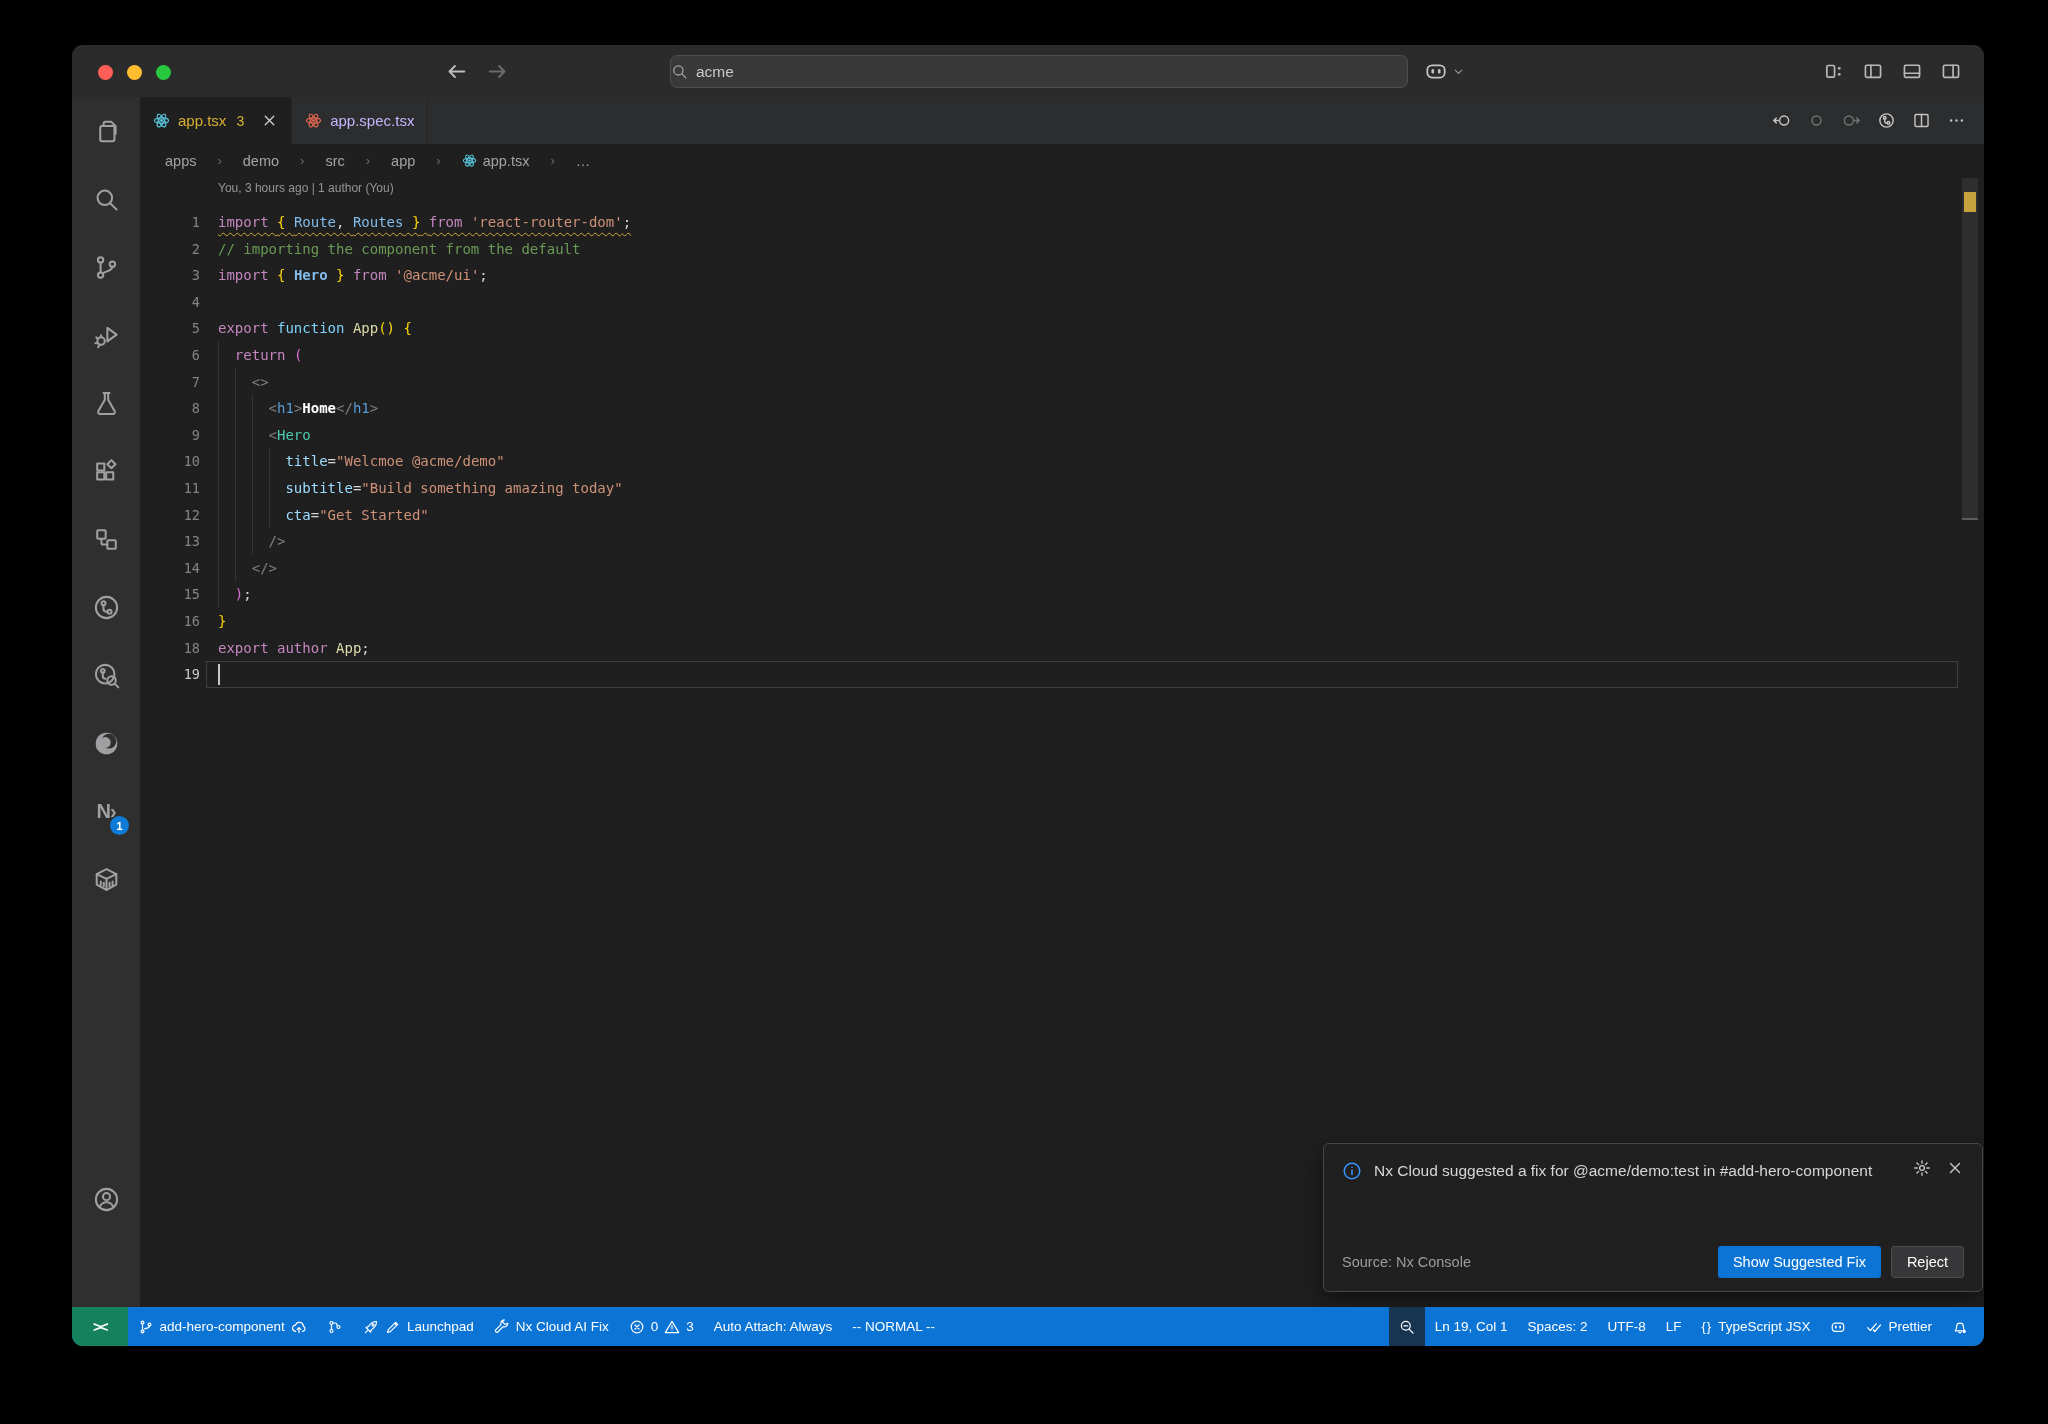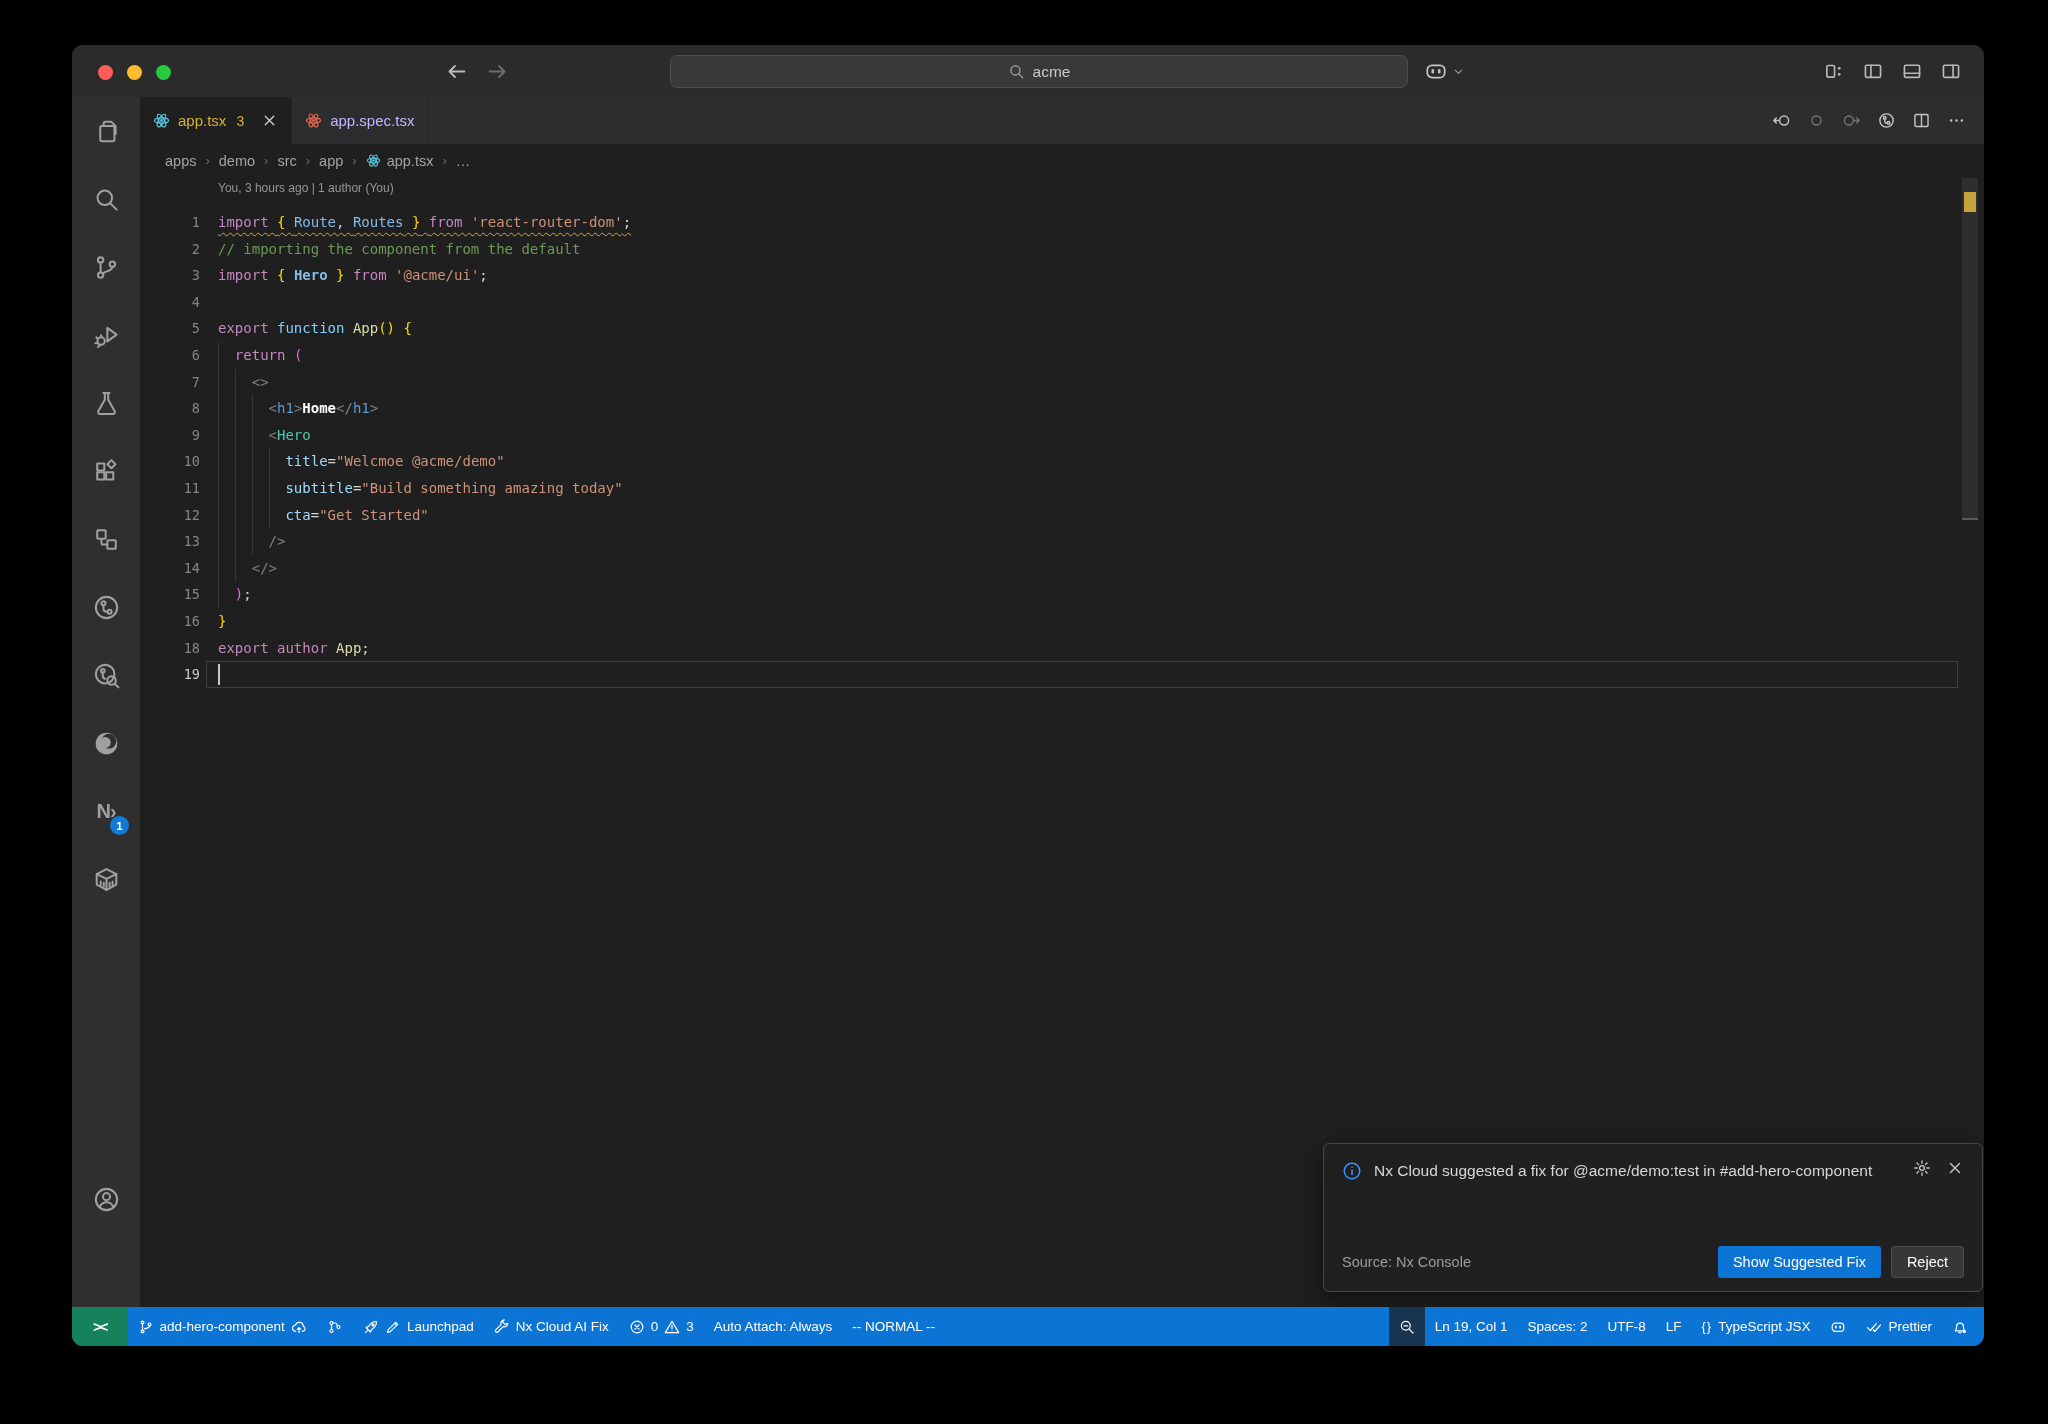--- a/index.html
+++ b/index.html
@@ -6,21 +6,21 @@
   body{width:2048px;height:1424px;position:relative;overflow:hidden;font-family:"Liberation Sans",sans-serif;-webkit-font-smoothing:antialiased;}
   .window{position:absolute;left:72px;top:45px;width:1912px;height:1301px;background:#1f1f1f;border-radius:11px;overflow:hidden;box-shadow:0 25px 70px rgba(0,0,0,.7);}
   svg{width:100%;height:100%;display:block;}
   .ih{display:inline-flex;flex:none;}
   
   .titlebar{position:absolute;left:0;top:0;right:0;height:52px;background:#2b2b2c;}
   .lights{position:absolute;left:26px;top:20px;display:flex;gap:14px;}
   .light{width:15px;height:15px;border-radius:50%;}
   .nav{position:absolute;left:372px;top:14px;display:flex;gap:16px;color:#bcbcbc;}
   .nav .ih{width:25px;height:25px;}
-  .searchbox{position:absolute;left:598px;top:10px;width:738px;height:33px;background:#39393a;border:1px solid #4e4e50;border-radius:7px;display:flex;align-items:center;justify-content:center;gap:8px;color:#c9c9c9;font-size:15.5px;box-sizing:border-box;}
+  .searchbox{position:absolute;left:598px;top:10px;width:738px;height:33px;background:#39393a;border:1px solid #4e4e50;border-radius:7px;display:flex;align-items:center;gap:8px;color:#c9c9c9;font-size:15.5px;box-sizing:border-box;}
   .searchbox .ih{width:17px;height:17px;color:#a6a6a6;}
   .copilot-menu{position:absolute;left:1352px;top:14px;display:flex;align-items:center;gap:3px;color:#c2c2c2;}
   .copilot-menu .ih.main{width:24px;height:24px;}
   .copilot-menu .ih.chev{width:15px;height:15px;color:#9a9a9a;}
   .layout-group{position:absolute;right:22px;top:15px;display:flex;gap:17px;color:#b9b9b9;}
   .layout-group .ih{width:22px;height:22px;}
   
   .activitybar{position:absolute;left:0;top:52px;bottom:39px;width:68px;background:#2f2f30;display:flex;flex-direction:column;}
   .ab-group{display:flex;flex-direction:column;align-items:center;}
   .ab-bottom{margin-top:auto;padding-bottom:6px;}
@@ -32,21 +32,21 @@
   .tabstrip{position:absolute;left:68px;right:0;top:52px;height:47px;background:#2b2d2e;display:flex;align-items:stretch;}
   .tab{display:flex;align-items:center;padding:0 13px;gap:8px;font-size:15px;border-right:1px solid #242425;cursor:pointer;}
   .tab.active{background:#1f1f1f;}
   .tab .ih{width:17px;height:17px;}
   .tab-close{width:16px;height:16px;margin-left:9px;color:#d4d4d4;}
   .tab-badge{font-size:14px;margin-left:2px;}
   .editor-actions{margin-left:auto;display:flex;align-items:center;gap:16px;padding-right:18px;color:#c4c4c4;}
   .editor-actions .ih{width:19px;height:19px;}
   .dim{opacity:.45;}
   
-  .breadcrumbs{position:absolute;left:68px;right:0;top:99px;height:33px;background:#1f1f1f;display:flex;align-items:center;padding-left:25px;gap:9px;color:#a3a3a3;font-size:14.5px;}
+  .breadcrumbs{position:absolute;left:68px;right:0;top:99px;height:33px;background:#1f1f1f;display:flex;align-items:center;padding-left:25px;gap:21px;color:#a3a3a3;font-size:14.5px;}
   .bc-sep{color:#6b6b6b;font-size:13px;}
   .bc-file{display:flex;align-items:center;gap:6px;}
   .bc-react{width:15px;height:15px;}
   
   .editor{position:absolute;left:68px;right:0;top:132px;bottom:39px;background:#1f1f1f;overflow:hidden;}
   .codelens{margin:4px 0 8px 78px;height:20px;font-size:12px;color:#969696;}
   .code-line{position:relative;height:26.6px;font-family:"DejaVu Sans Mono",monospace;font-size:14px;line-height:26.6px;}
   .ln{position:absolute;left:0;width:60px;text-align:right;color:#848484;font-size:13.5px;}
   .current .ln{color:#c9c9c9;}
   .lc{position:absolute;left:78px;white-space:pre;}

